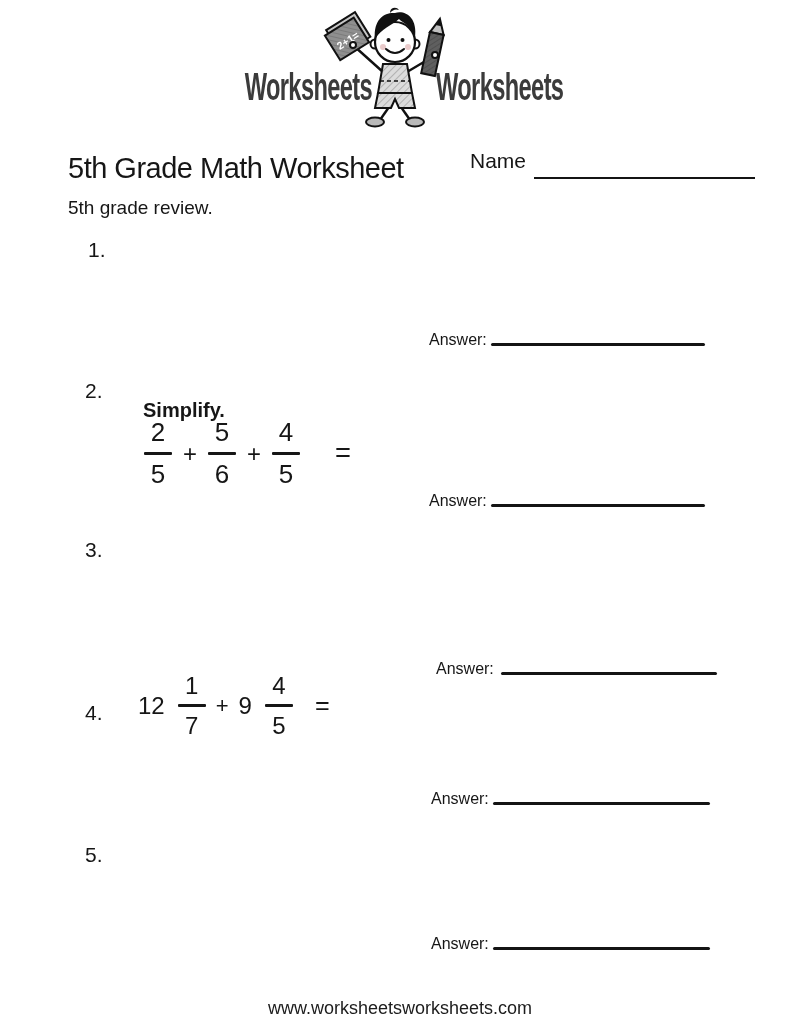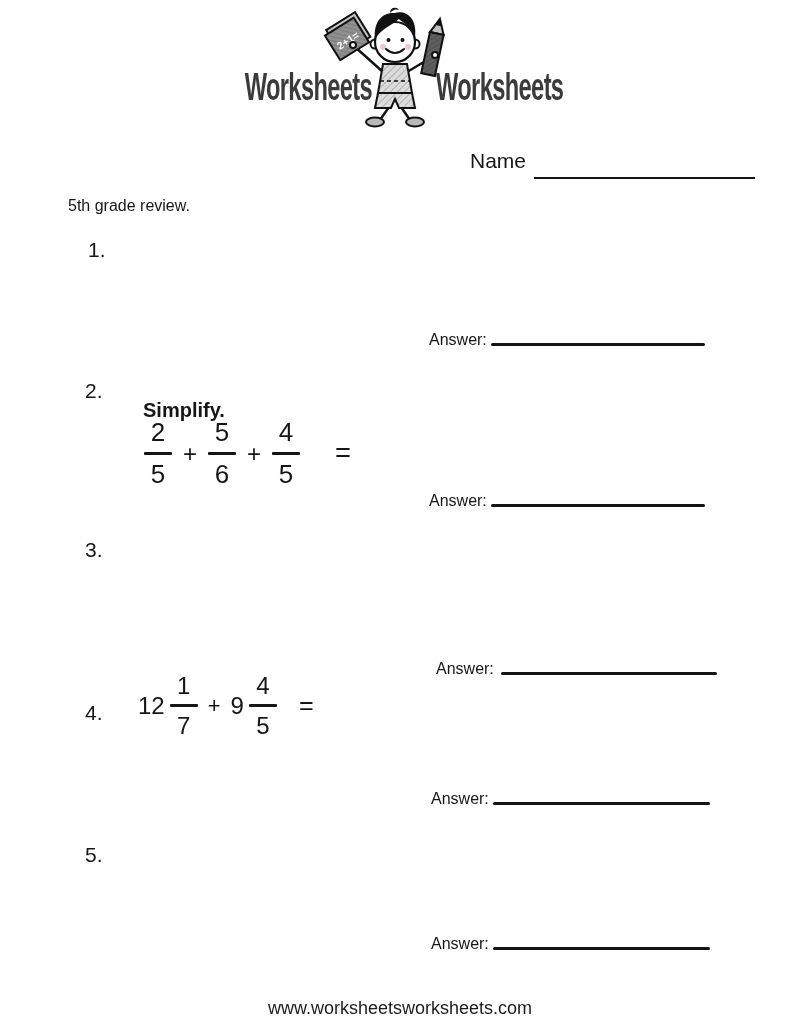--- a/index.html
+++ b/index.html
@@ -15,21 +15,21 @@
     letter-spacing:-1px; white-space:nowrap; line-height:1;
   }
   #logo-left  { top:68px; right:428px; transform:scale(0.64,1.06); transform-origin:right center; }
   #logo-right { top:68px; left:436px;  transform:scale(0.64,1.06); transform-origin:left  center; }
   #mascot { left:320px; top:6px; }
 
   
   #title     { left:68px;  top:152px; font-size:29px; letter-spacing:-0.5px; }
   #name-label{ left:470px; top:149px; font-size:21px; }
   #name-line { left:534px; top:177px; width:221px; height:2px; background:#141414; }
-  #subtitle  { left:68px;  top:197px; font-size:16px; }
+  #subtitle  { left:68px;  top:197px; font-size:19px; }
 
   
   .qnum  { font-size:21px; }
   .qtext { font-size:20px; white-space:pre; }
   #q1-num  { left:88px; top:238px; }
   #q1-text { left:143px; top:240px; }
   #q1-text sup { font-size:13px; }
   #q2-num  { left:85px; top:379px; }
   #q2-label{ left:143px; top:399px;font-weight:bold; }
   #q2-expr { left:144px; top:419px; font-size:26px; gap:9px; }
@@ -39,21 +39,21 @@
   #q4-num  { left:85px; top:701px; }
   #q4-expr { left:138px; top:673px; font-size:24px; gap:8px; }
   #q5-num  { left:85px; top:843px; }
   #q5-text { left:143px; top:845px; }
 
   .expr { display:flex; align-items:center; line-height:1.05; }
   .frac { display:inline-flex; flex-direction:column; align-items:center; min-width:28px; }
   .frac .bar { align-self:stretch; height:2.5px; background:#161616; border-radius:1px; margin:6px 0; }
   .op { margin:0 2px; font-size:0.92em; }
   .eq { margin-left:26px; font-size:1.05em; }
-  .term { display:inline-flex; align-items:center; gap:5px; }
+  .term { display:inline-flex; align-items:center; gap:13px; }
   #q4-expr .eq { margin-left:14px; }
 
   
   .ans-label { font-size:16px; }
   .ans-line  { height:3px; background:#141414; border-radius:2px; }
   #a1-label { left:429px; top:331px; }  #a1-line { left:491px; top:343px; width:214px; }
   #a2-label { left:429px; top:492px; }  #a2-line { left:491px; top:504px; width:214px; }
   #a3-label { left:436px; top:660px; }  #a3-line { left:501px; top:672px; width:216px; }
   #a4-label { left:431px; top:790px; }  #a4-line { left:493px; top:802px; width:217px; }
   #a5-label { left:431px; top:935px; }  #a5-line { left:493px; top:947px; width:217px; }
@@ -118,20 +118,21 @@
     <circle cx="63" cy="41" r="3" fill="#e9caca"></circle>
     <circle cx="88" cy="41" r="3" fill="#e9caca"></circle>
     <path d="M66,43 Q75,51 84,43" fill="none" stroke="#111" stroke-width="2" stroke-linecap="round"></path>
 
     <circle cx="33" cy="39" r="3" fill="#fff" stroke="#111" stroke-width="2"></circle>
     <circle cx="115" cy="49" r="3" fill="#fff" stroke="#111" stroke-width="2"></circle>
   </svg>
 
   <div class="abs logo-word" id="logo-right">Worksheets</div>
 
+  <div class="abs" id="title">5th Grade Math Worksheet</div>
   <div class="abs" id="name-label">Name</div>
   <div class="abs" id="name-line"></div>
   <div class="abs" id="subtitle">5th grade review.</div>
 
   <div class="abs qnum" id="q1-num">1.</div>
 
   <div class="abs ans-label" id="a1-label">Answer:</div>
   <div class="abs ans-line" id="a1-line"></div>
 
   <div class="abs qnum" id="q2-num">2.</div>

